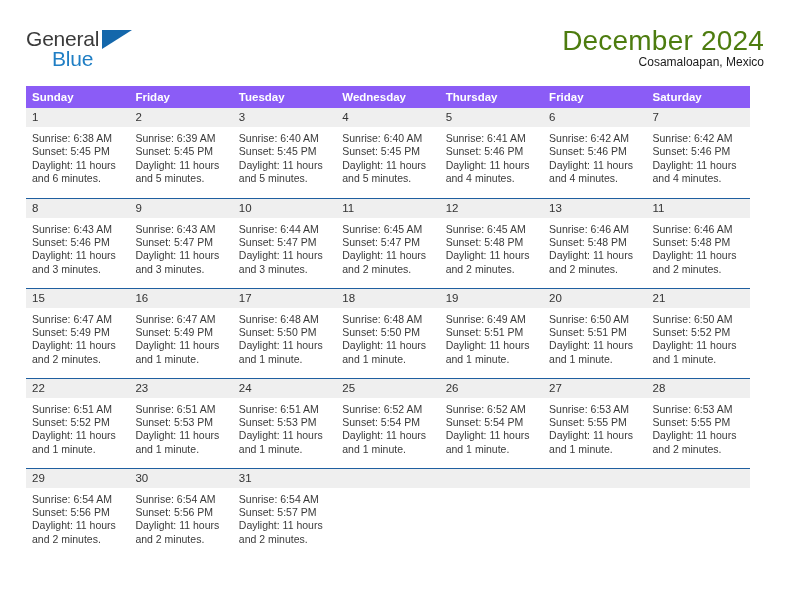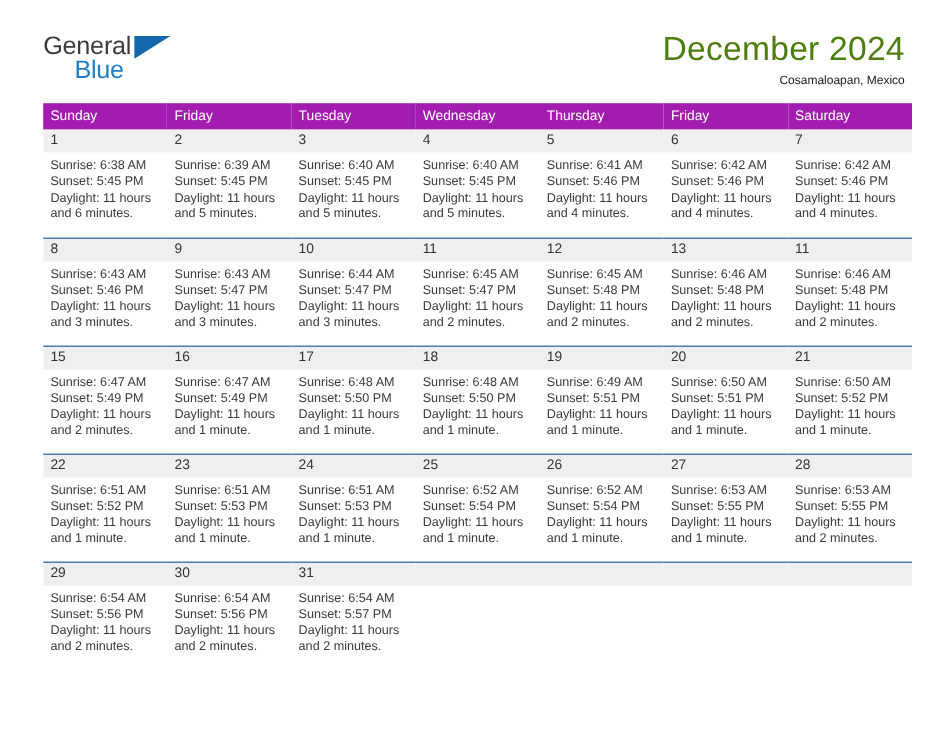--- a/index.html
+++ b/index.html
@@ -13,21 +13,21 @@
     font-family: "Liberation Sans", sans-serif;
     color: #222222;
     overflow: hidden;
   }
 
   .page {
     position: relative;
     width: 792px;
     height: 612px;
     box-sizing: border-box;
-    padding: 0 36px;
+    padding: 0 26px;
   }
 
   
   .header {
     display: flex;
     align-items: flex-start;
     justify-content: space-between;
     padding-top: 26px;
     height: 74px;
     box-sizing: border-box;
@@ -73,38 +73,38 @@
     padding-right: 2px;
   }
   .cal-title {
     font-size: 28px;
     font-weight: normal;
     color: #4d7c0f;
     line-height: 1.05;
     letter-spacing: 0.2px;
   }
   .cal-subtitle {
-    font-size: 10px;
+    font-size: 12px;
     color: #1a1a1a;
-    margin-top: 8px;
+    margin-top: 1px;
     line-height: 1;
   }
 
   
   .calendar {
     width: 724px;
     border-collapse: collapse;
     table-layout: fixed;
     margin-top: 12px;
   }
   .calendar th {
-    background: #a21caf;
+    background: #8b5cf6;
     color: #ffffff;
     font-size: 11.5px;
-    font-weight: normal;
+    font-weight: bold;
     text-align: left;
     padding: 5px 0 5px 6px;
     height: 19px;
     box-sizing: border-box;
     margin-top: 38px;
   }
 
   .week-row > td {
     vertical-align: top;
     padding: 0;

